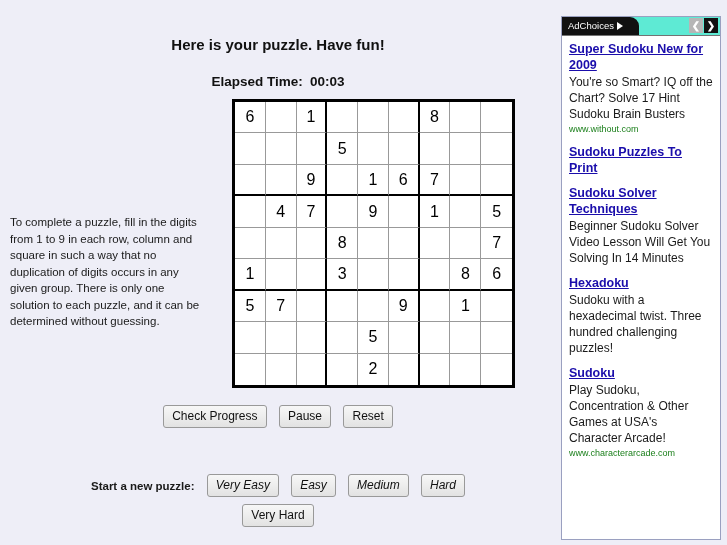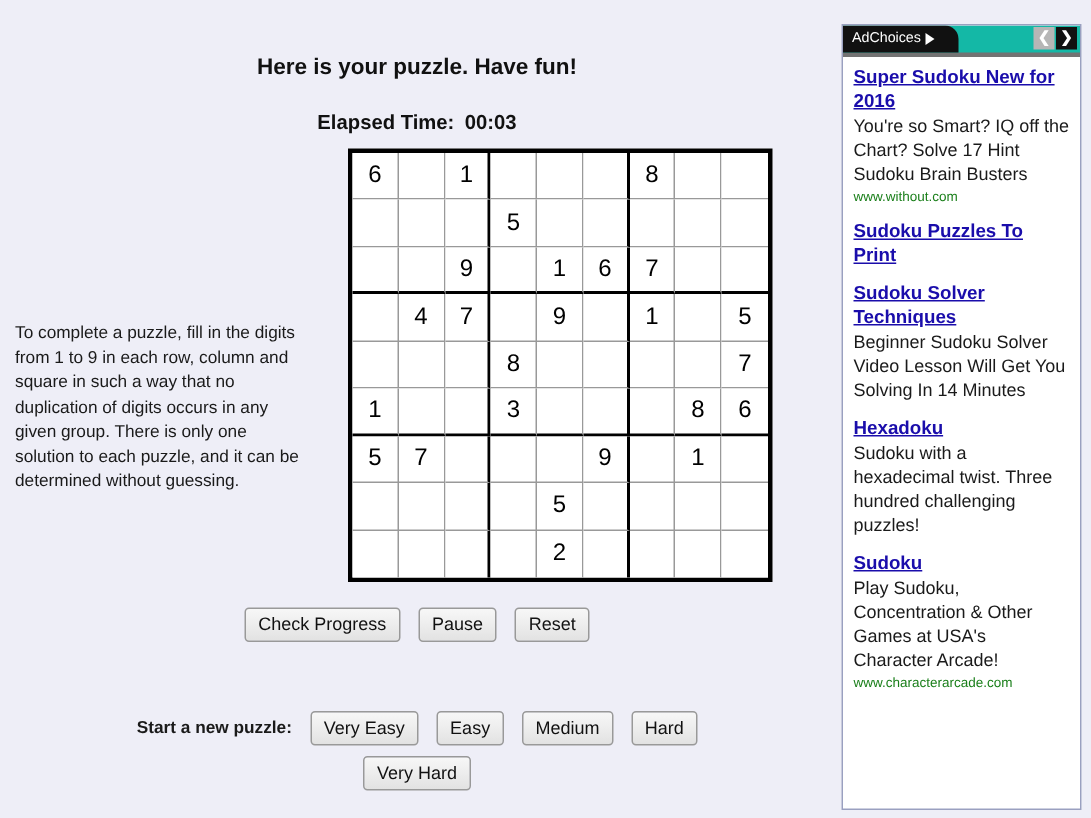--- a/index.html
+++ b/index.html
@@ -111,21 +111,21 @@
 
   #newpuzzle-row1 {
     position: absolute;
     left: 0;
     top: 474px;
     width: 556px;
     text-align: center;
     font-size: 11.5px;
     color: #1a1a1a;
   }
-  #newpuzzle-row1 .btn { margin-left: 9px; vertical-align: middle; }
+  #newpuzzle-row1 .btn { margin-left: 9px; vertical-align: middle; font-style: italic; }
   #newpuzzle-label { vertical-align: middle; font-weight: bold; }
   #newpuzzle-row2 {
     position: absolute;
     left: 0;
     top: 504px;
     width: 556px;
     text-align: center;
   }
 
   
@@ -136,22 +136,22 @@
     width: 160px;
     height: 524px;
     background: #fff;
     border: 1px solid #9aa0c0;
     box-sizing: border-box;
     overflow: hidden;
   }
   #ad-header {
     position: relative;
     height: 18px;
-    background: #14b8a6;
-    border-bottom: 3px solid #737373;
+    background: #5eead4;
+    border-bottom: 1px solid #737373;
   }
   #adchoices-tab {
     position: absolute;
     left: 0;
     top: 0;
     height: 18px;
     padding: 0 16px 0 6px;
     background: #111;
     color: #fff;
     font-size: 9.5px;
@@ -336,21 +336,21 @@
       <span>AdChoices</span>
       <span class="tri"></span>
     </div>
     <div id="ad-nav">
       <div class="nav-btn nav-prev">❮</div>
       <div class="nav-btn nav-next">❯</div>
     </div>
   </div>
   <div id="ad-list">
       <div class="ad-item">
-        <a class="ad-title">Super Sudoku New for 2016</a>
+        <a class="ad-title">Super Sudoku New for 2009</a>
         <div class="ad-desc">You're so Smart? IQ off the Chart? Solve 17 Hint Sudoku Brain Busters</div>
         <div class="ad-url">www.without.com</div>
       </div>
       <div class="ad-item">
         <a class="ad-title">Sudoku Puzzles To Print</a>
       </div>
       <div class="ad-item">
         <a class="ad-title">Sudoku Solver Techniques</a>
         <div class="ad-desc">Beginner Sudoku Solver Video Lesson Will Get You Solving In 14 Minutes</div>
       </div>

